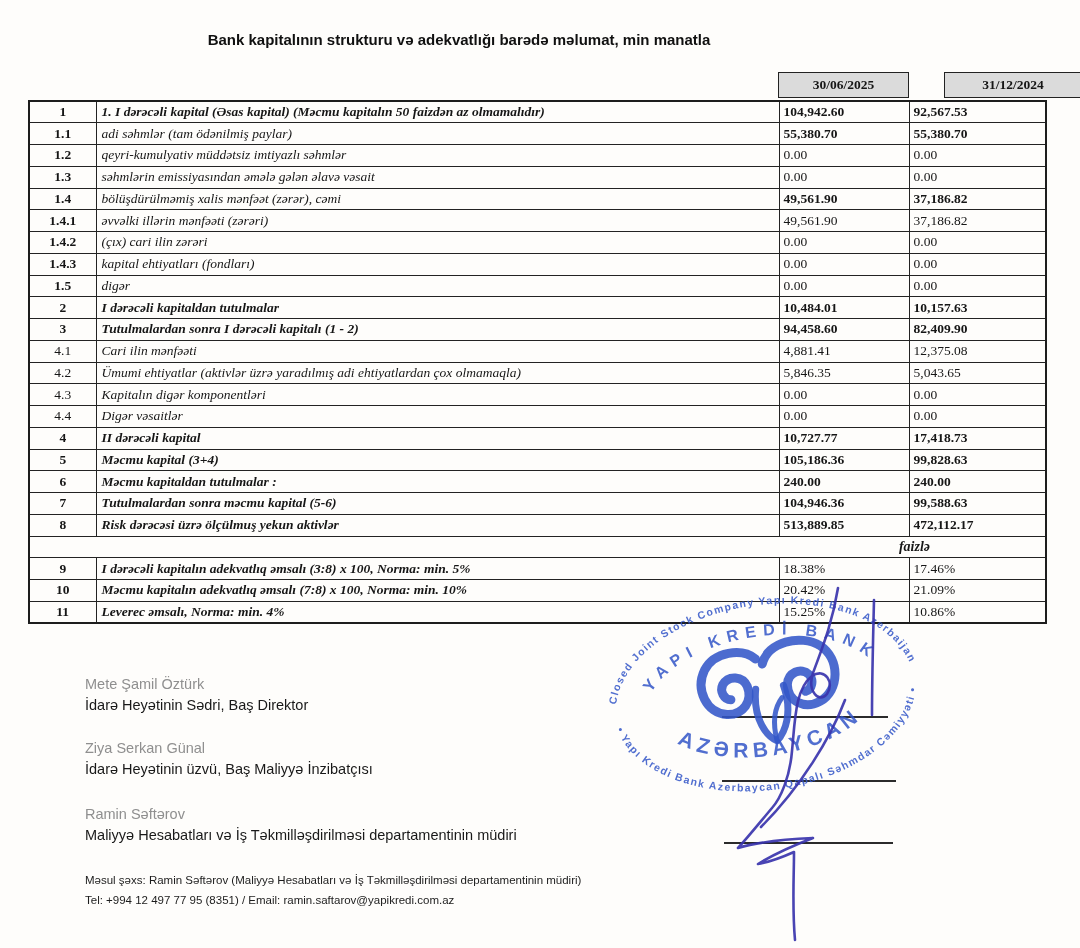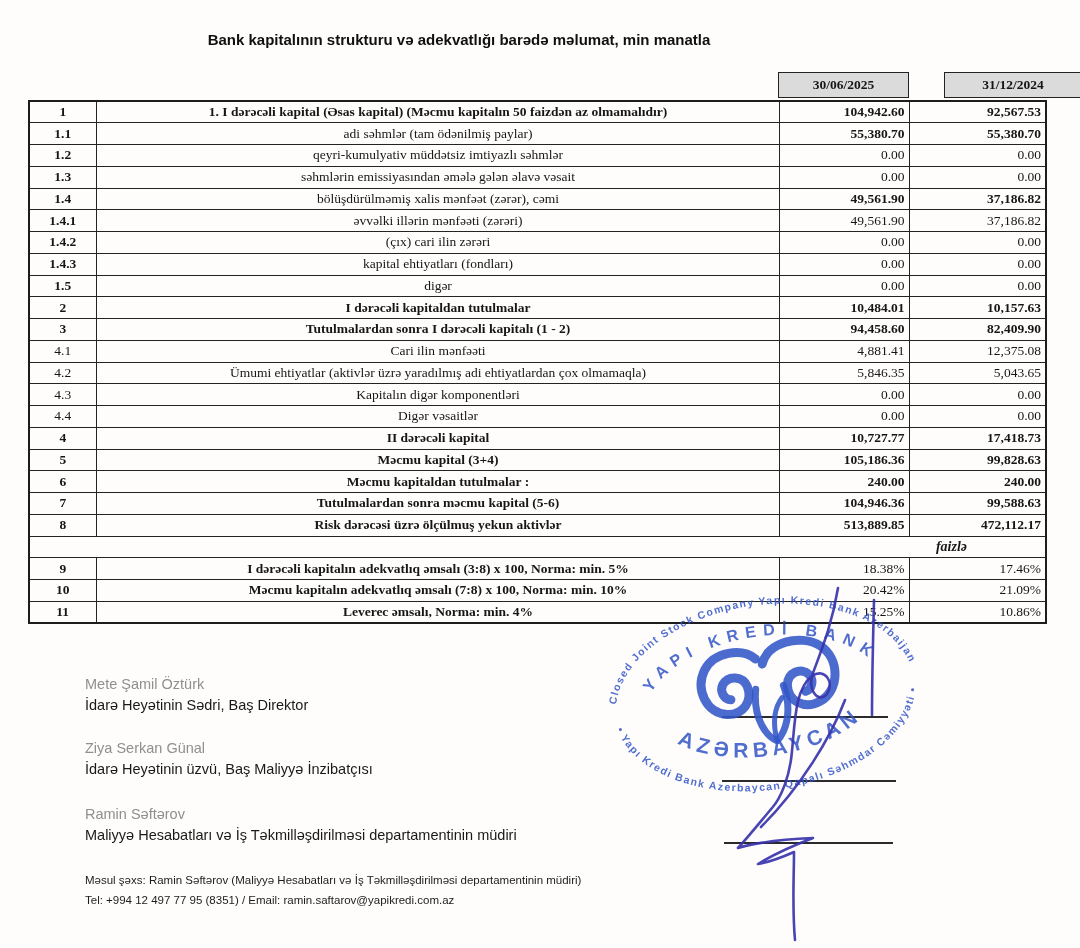--- a/index.html
+++ b/index.html
@@ -30,27 +30,27 @@
     position:absolute; left:28px; top:100px;
     width:1017px; border-collapse:collapse; table-layout:fixed;
   }
   table.captbl td {
     box-sizing:border-box; border:1.5px solid #232323;
     height:21.75px; font-size:13.5px; line-height:1.05;
     padding:1px 4px; overflow:hidden; white-space:nowrap;
     background:transparent;
   }
   table.captbl td.num   { text-align:center; }
-  table.captbl td.label { text-align:center; padding-left:5px; }
-  table.captbl td.val   { text-align:right; padding-right:4px; }
+  table.captbl td.label { text-align:left; padding-left:5px;font-style:italic; }
+  table.captbl td.val   { padding-right:4px; }
   table.captbl td.b     { font-weight:bold; }
   table.captbl tr.divider td {
     border-left:1.5px solid #232323; border-right:1.5px solid #232323;
     font-style:italic; font-weight:bold; font-size:14px;
-    text-align:right; padding-right:78px;
+    text-align:right; padding-right:115px;
   }
   table.captbl { border:2px solid #1d1d1d; }
   
   .sig-block { position:absolute; left:85px; font-family:"Liberation Sans", sans-serif; }
   .sig-name  { color:var(--muted,#8f8f8f); font-size:14.5px; }
   .sig-title { color:#191919; font-weight:normal; font-size:14.5px; margin-top:5px; }
   
   .footer-note { position:absolute; left:85px; top:870px;
     font-family:"Liberation Sans", sans-serif; font-size:11.5px; color:#1c1c1c; line-height:1.75; }
   

